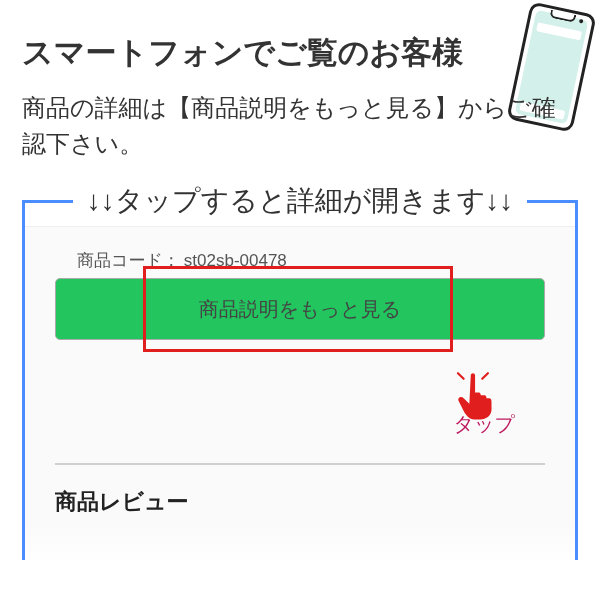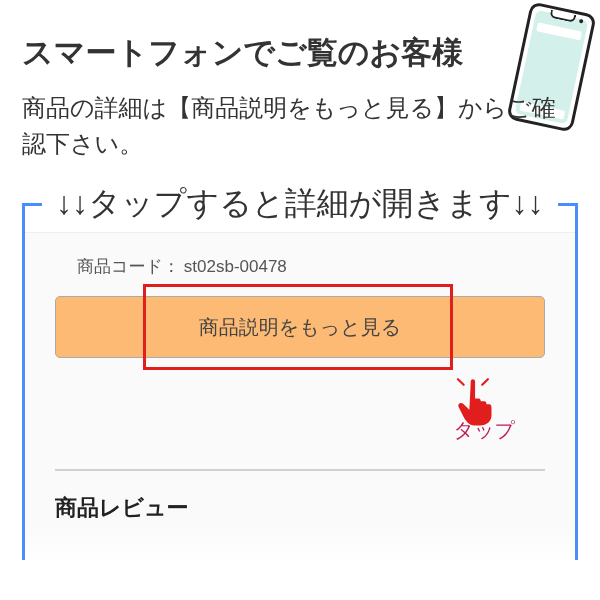--- a/index.html
+++ b/index.html
@@ -59,50 +59,50 @@
   fieldset.instruction{
     position:absolute;
     top:182px;left:22px;right:22px;bottom:40px;
     border:3px solid #4a8dff;
     padding:0;
   }
   fieldset.instruction>legend{
     margin:0 auto;
     padding:0 14px;
     text-align:center;
-    font-size:32px;
+    font-size:28px;
     color:#333;
     background:#fff;
   }
   .panel-body{
     position:relative;
     width:100%;height:100%;
     background:#fafafa;
     border-top:1px solid #eee;
     margin-top:6px;
     padding:22px 30px 0 30px;
   }
   .panel-body::after{ 
     content:"";
     position:absolute;left:0;right:0;bottom:0;height:40px;
     background:linear-gradient(to bottom,rgba(255,255,255,0),#fff);
     pointer-events:none;
   }
   .code-line{
-    font-size:17px;color:#555;padding-left:22px;margin-bottom:18px;
+    font-size:17px;color:#555;padding-left:22px;margin-bottom:6px;
   }
   .code-line .label{margin-right:4px;}
   .detail-btn{
     position:relative;
     border:1px solid #aaa;
     border-radius:5px;
     height:62px;
     display:flex;align-items:center;justify-content:center;
     font-size:20px;color:#444;
-    background:#fdba74;
+    background:#22c55e;
     cursor:pointer;
   }
   .red-box{
     position:absolute;
     top:-12px;left:88px;right:92px;bottom:-12px;
     border:3px solid #e11e1e;
     pointer-events:none;
   }
   .tap-hand{
     position:absolute;

